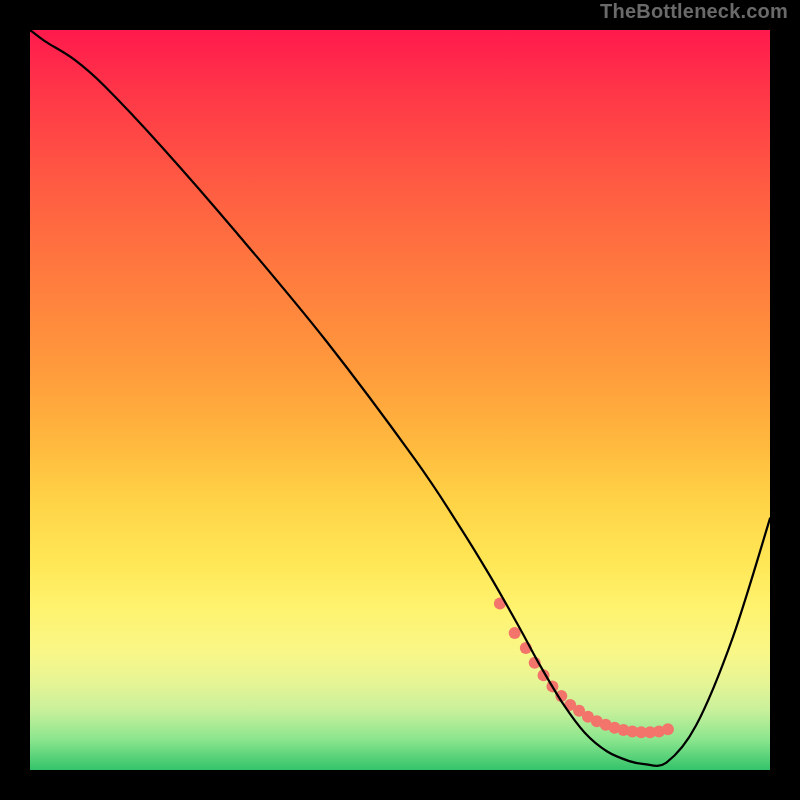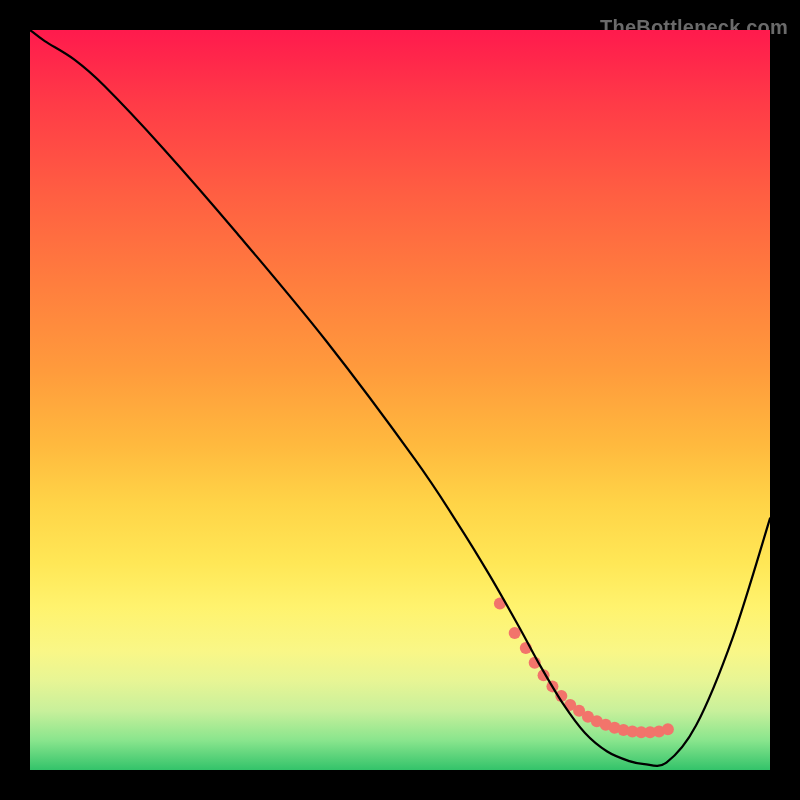--- a/index.html
+++ b/index.html
@@ -46,21 +46,21 @@
       #89e58d 96%,
       #33c36a 100%
     );
   }
   .svg-layer {
     position: absolute;
     inset: 0;
   }
   .watermark {
     position: absolute;
-    top: 16px;
+    top: 0;
     right: 12px;
     font-family: Arial, Helvetica, sans-serif;
     font-size: 20px;
     font-weight: bold;
     color: #6a6a6a;
     letter-spacing: 0.2px;
   }
 </style>
 </head>
 <body>

